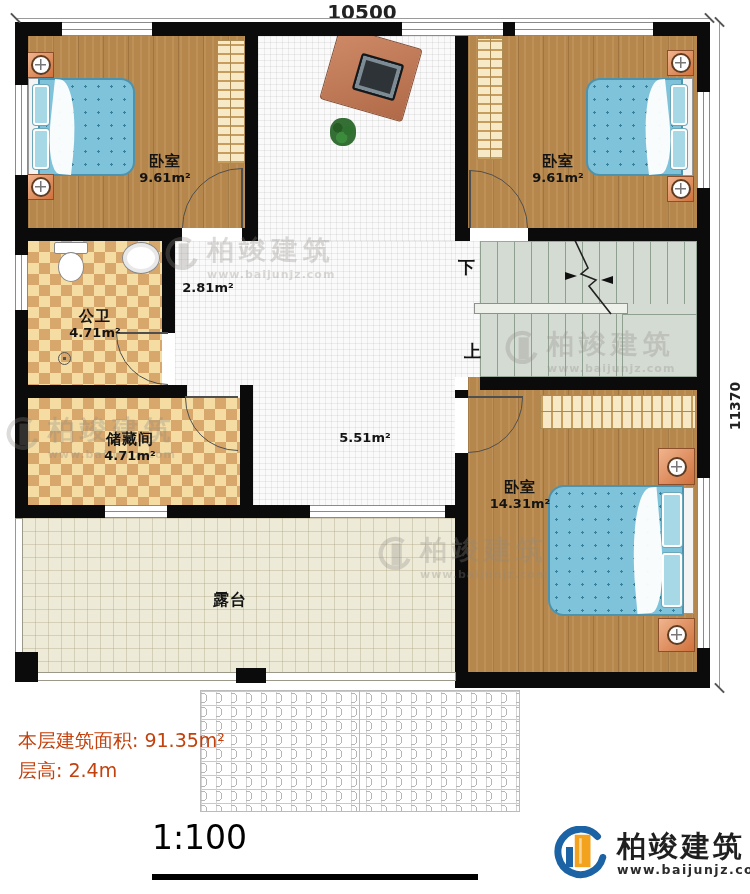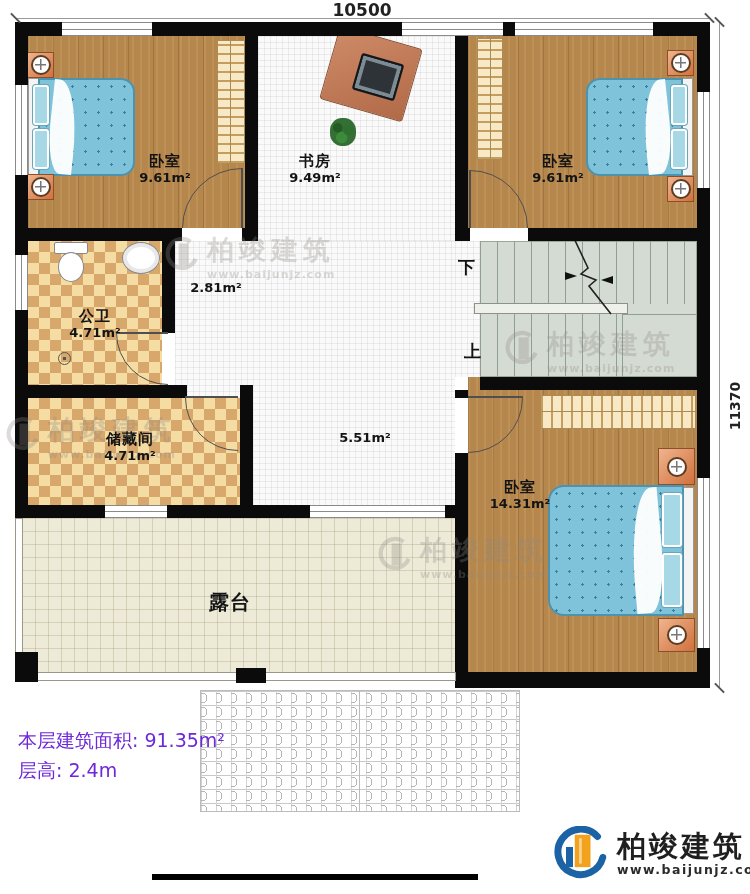--- a/index.html
+++ b/index.html
@@ -49,26 +49,26 @@
     repeating-linear-gradient(90deg,#c79d5e 0 2px,transparent 2px 10px)}
   .bed{position:absolute}
   .matt{position:absolute;background-color:#7fc3db;border:2px solid #4e93ad;box-sizing:border-box;
     background-image:radial-gradient(circle 1.4px,#35809c 90%,transparent 91%);background-size:13px 13px}
   .bedboard{position:absolute;background:#f4f4f4;border:1px solid #999;box-sizing:border-box}
   .pillow{position:absolute;background:#a6d8e6;border:2px solid #fff;box-sizing:border-box;border-radius:3px;box-shadow:0 0 0 1px #6aa7bb}
   .sheet{position:absolute;background:#fff;opacity:.95}
   .post{position:absolute;background:#0b0b0b}
   .parapet{position:absolute;background:#fff;border:1px solid #9b988a;box-sizing:border-box}
   .dimline{position:absolute;background:#9a9a9a}
-  .dimtxt{position:absolute;font-size:17px;font-weight:bold;color:#222;text-align:center}
+  .dimtxt{position:absolute;font-size:20px;font-weight:bold;color:#222;text-align:center}
   .tick{position:absolute;width:13px;height:2px;background:#555;transform:rotate(45deg)}
   .wm{position:absolute;display:flex;align-items:center;gap:8px;opacity:.30;pointer-events:none}
   .wm-name{font-size:27px;font-weight:bold;letter-spacing:5px;color:#8e8a84;white-space:nowrap}
   .wm-url{font-size:11px;font-weight:bold;letter-spacing:1px;color:#8e8a84;white-space:nowrap}
-  .foot-line{position:absolute;font-size:19px;color:#6d28d9;white-space:nowrap}
+  .foot-line{position:absolute;font-size:19px;color:#c2410c;white-space:nowrap}
   .title-row{position:absolute;display:flex;align-items:baseline;gap:20px}
   .title-main{font-size:42px;font-weight:bold;color:#000;letter-spacing:2px}
   .title-scale{font-size:33px;color:#000}
   .title-rule{position:absolute;background:#000}
   .logo{position:absolute;display:flex;align-items:center;gap:9px}
   .logo-name{font-size:29px;font-weight:bold;color:#1f1f1f;letter-spacing:3px;line-height:1.05;white-space:nowrap}
   .logo-url{font-size:12.5px;font-weight:bold;color:#2b2b2b;letter-spacing:1.5px;white-space:nowrap}
 </style>
 </head>
 <body>
@@ -239,65 +239,62 @@
     <div>
         <div class="wm-name">柏竣建筑</div>
          <div class="wm-url">www.baijunjz.com</div>
       </div>
   </div>
 
   <div class="rlabel" style="left:118px;top:152px;width:94px">
     <div class="rname">卧室</div>
     <div class="rarea">9.61m²</div>
   </div>
-  <div class="rlabel" style="left:268px;top:152px;width:94px">
-    <div class="rname">书房</div>
-    <div class="rarea">9.49m²</div>
-  </div>
   <div class="rlabel" style="left:511px;top:152px;width:94px">
     <div class="rname">卧室</div>
     <div class="rarea">9.61m²</div>
   </div>
   <div class="rlabel" style="left:48px;top:307px;width:94px">
     <div class="rname">公卫</div>
     <div class="rarea">4.71m²</div>
   </div>
-  <div class="rlabel" style="left:176px;top:280px;width:80px">
+  <div class="rlabel" style="left:168px;top:280px;width:80px">
     <div class="rarea">2.81m²</div>
   </div>
   <div class="rlabel" style="left:83px;top:430px;width:94px">
     <div class="rname">储藏间</div>
     <div class="rarea">4.71m²</div>
   </div>
   <div class="rlabel" style="left:325px;top:430px;width:80px">
     <div class="rarea">5.51m²</div>
   </div>
   <div class="rlabel" style="left:472px;top:478px;width:96px">
     <div class="rname">卧室</div>
     <div class="rarea">14.31m²</div>
   </div>
   <div class="rlabel" style="left:192px;top:590px;width:76px">
-    <div class="rname" style="font-size:20px">露台</div>
+    <div class="rname" style="font-size:16px">露台</div>
   </div>
   <div class="updown" style="left:458px;top:256px">下</div>
   <div class="updown" style="left:464px;top:340px">上</div>
 
   <div class="dimtxt" style="left:312px;top:0;width:100px">10500</div>
   <div class="dimline" style="left:15px;top:18px;width:695px;height:1px"></div>
   <div class="tick" style="left:9px;top:17px"></div>
   <div class="tick" style="left:703px;top:17px"></div>
   <div class="dimline" style="left:719px;top:22px;width:1px;height:666px"></div>
   <div class="tick" style="left:713px;top:21px"></div>
   <div class="tick" style="left:713px;top:687px"></div>
   <div class="dimtxt" style="left:690px;top:398px;width:90px;transform:rotate(-90deg);font-size:14px">11370</div>
 
   <div class="foot-line" style="left:18px;top:728px">本层建筑面积: 91.35m²</div>
   <div class="foot-line" style="left:18px;top:758px">层高: 2.4m</div>
 
   <div class="title-row" style="left:152px;top:818px">
+    <span class="title-scale">1:100</span>
   </div>
   <div class="title-rule" style="left:152px;top:874px;width:326px;height:6px"></div>
 
   <div class="logo" style="left:552px;top:826px">
     <svg width="56" height="56" viewBox="0 0 64 64">
       <path d="M52 12 A26 26 0 1 0 58 36" stroke="#1c63a5" stroke-width="8" fill="none" stroke-linecap="round"></path>
       <rect x="26" y="10" width="18" height="37" fill="#f2a21c"></rect>
       <rect x="31" y="14" width="3" height="29" fill="#ffffff" opacity="0.55"></rect>
       <rect x="16" y="24" width="8" height="23" fill="#1c63a5"></rect>
     </svg>

